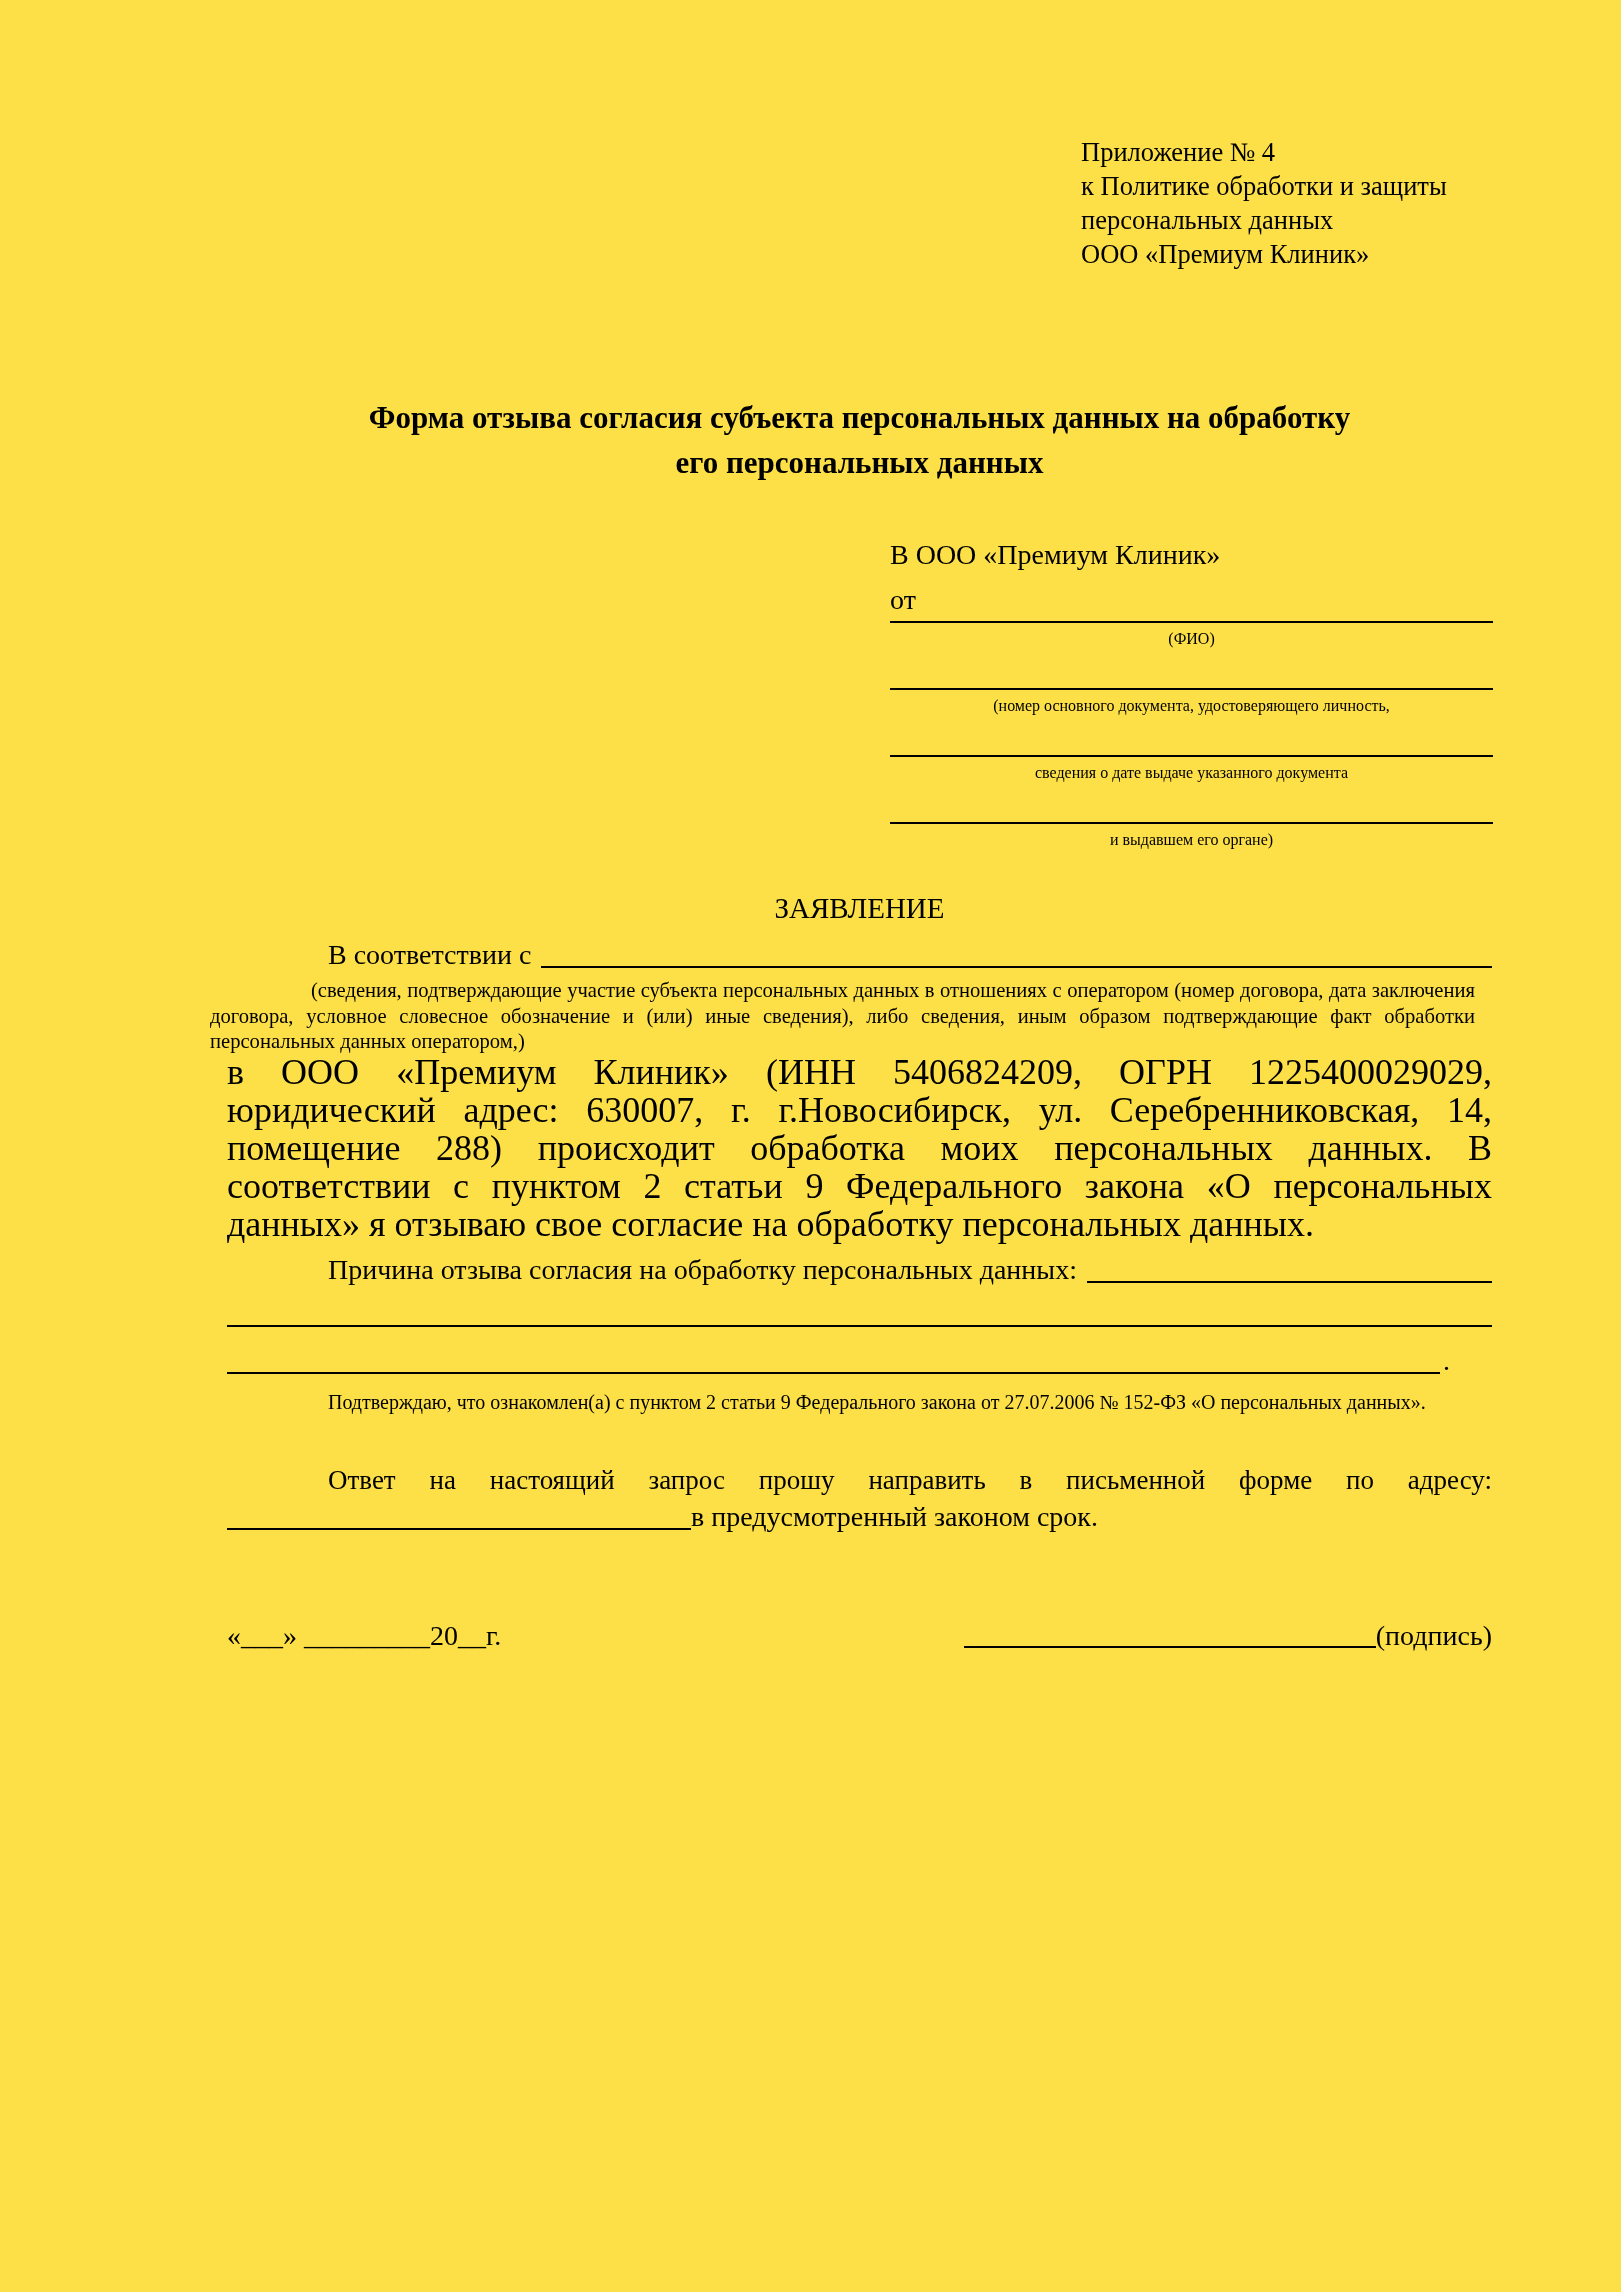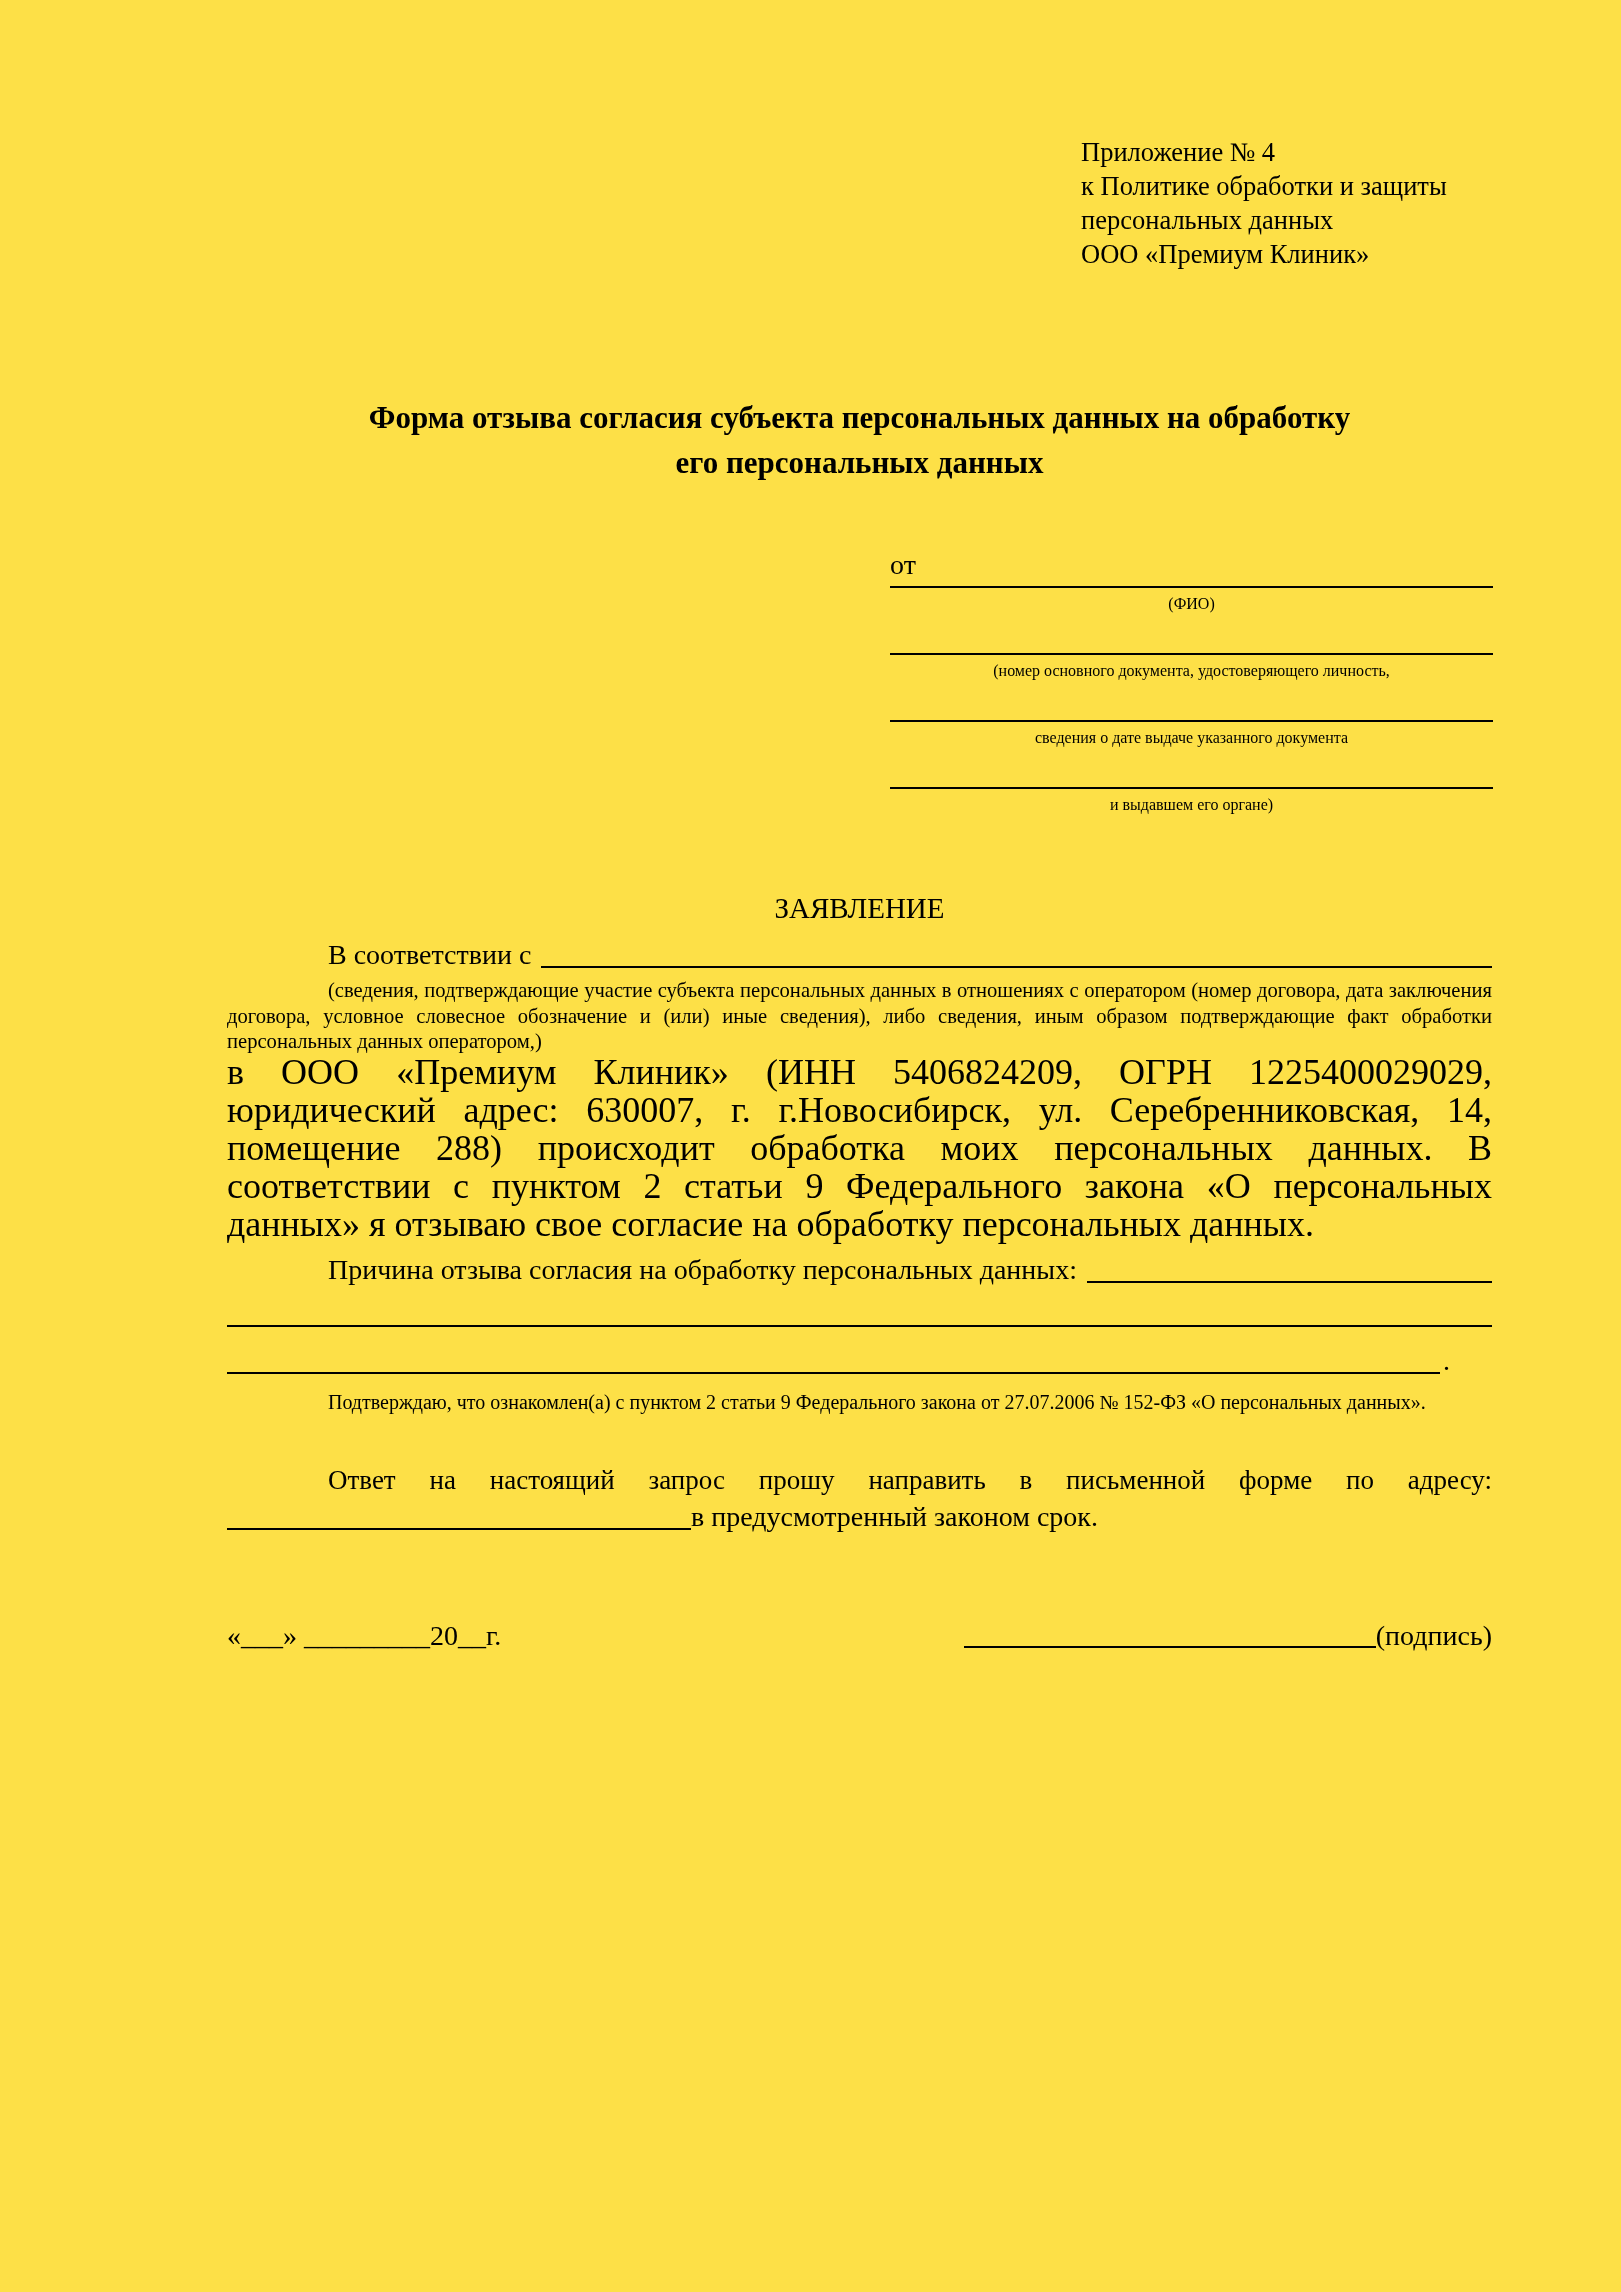--- a/index.html
+++ b/index.html
@@ -46,21 +46,21 @@
   .flexline { display: flex; align-items: flex-end; font-size: 28px; line-height: 37px; }
   .fill-rule {
     flex: 1 1 auto; border-bottom: 2.9px solid #000;
     margin: 0 0 4.9px 9.8px; height: 0; align-self: flex-end;
   }
 
   .intro { left: 227px; top: 936px; width: 1265px; }
   .indent { padding-left: 101px; }
 
   .note {
-    left: 227px; top: 978px; width: 1265px;
+    left: 210px; top: 978px; width: 1265px;
     font-size: 20.6px; line-height: 25.5px;
     text-align: justify; text-indent: 101px;
   }
 
   .body-par {
     left: 227px; top: 1053px; width: 1265px;
     font-size: 36px; line-height: 38px; text-align: justify;
   }
 
   .reason { left: 227px; top: 1251px; width: 1265px; }
@@ -115,20 +115,21 @@
     <div>персональных данных</div>
     <div>ООО «Премиум Клиник»</div>
   </div>
 
   <div class="abs doc-title">
     <div>Форма отзыва согласия субъекта персональных данных на обработку</div>
     <div>его персональных данных</div>
   </div>
 
   <div class="abs addressee">
+    <div class="addr-to">В ООО «Премиум Клиник»</div>
     <div class="addr-from">от</div>
     <div class="fields">
       <div class="field">
         <div class="field-rule"></div>
         <div class="field-label">(ФИО)</div>
       </div>
       <div class="field">
         <div class="field-rule"></div>
         <div class="field-label">(номер основного документа, удостоверяющего личность,</div>
       </div>

